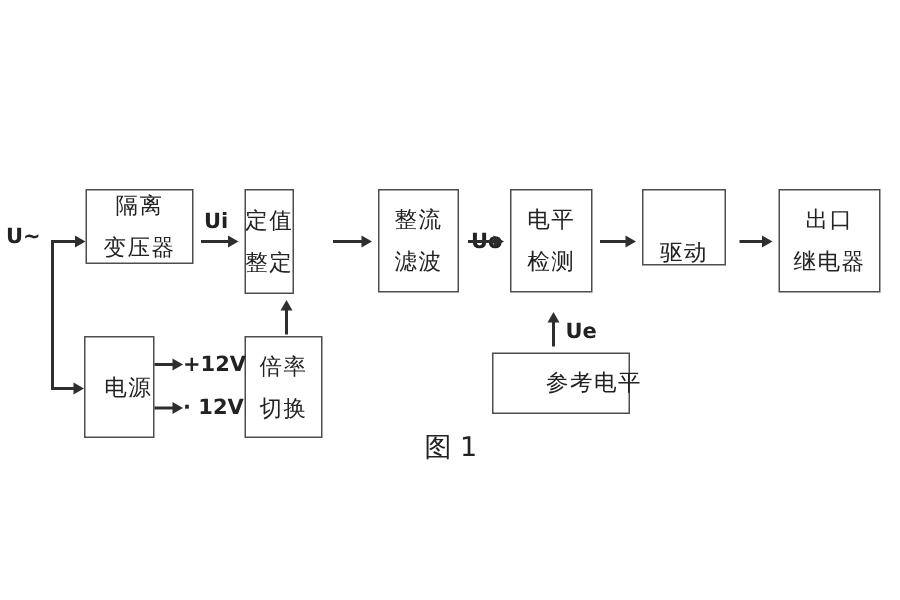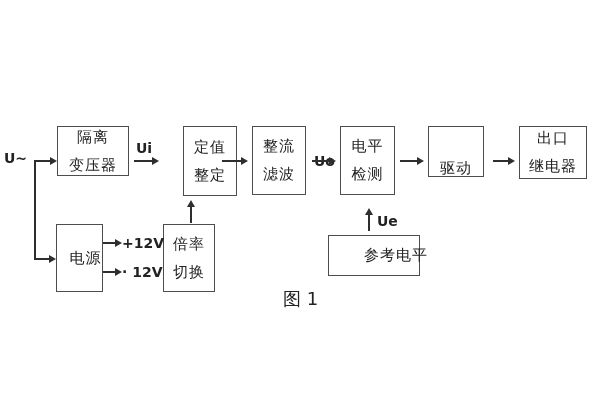--- a/index.html
+++ b/index.html
@@ -76,40 +76,40 @@
   <div class="arrow-r" style="left:35px;top:259px;width:21px;">
       <span class="shaft"></span>
       <span class="head"></span>
     </div>
 
   <div class="box" style="left:57px;top:126px;width:72px;height:50px;align-items:center;">
     <span>隔离</span>
     <span>变压器</span>
   </div>
 
-  <div class="box" style="left:163px;top:126px;width:54px;height:70px;margin-left:20px;">
+  <div class="box" style="left:163px;top:126px;width:33px;height:70px;">
     <span>定值</span>
     <span>整定</span>
   </div>
 
   <div class="box" style="left:252px;top:126px;width:54px;height:69px;">
     <span>整流</span>
     <span>滤波</span>
   </div>
 
   <div class="box" style="left:340px;top:126px;width:55px;height:69px;">
     <span>电平</span>
     <span>检测</span>
   </div>
 
   <div class="box" style="left:428px;top:126px;width:56px;height:51px;justify-content:flex-end;">
     <span>驱动</span>
   </div>
 
-  <div class="box" style="left:519px;top:126px;width:68px;height:53px;">
+  <div class="box" style="left:519px;top:126px;width:68px;height:69px;">
     <span>出口</span>
     <span>继电器</span>
   </div>
 
   <div class="box" style="left:56px;top:224px;width:47px;height:68px;padding-left:12px;">
     <span>电源</span>
   </div>
 
   <div class="box" style="left:163px;top:224px;width:52px;height:68px;text-align:center;">
     <span>倍率</span>

